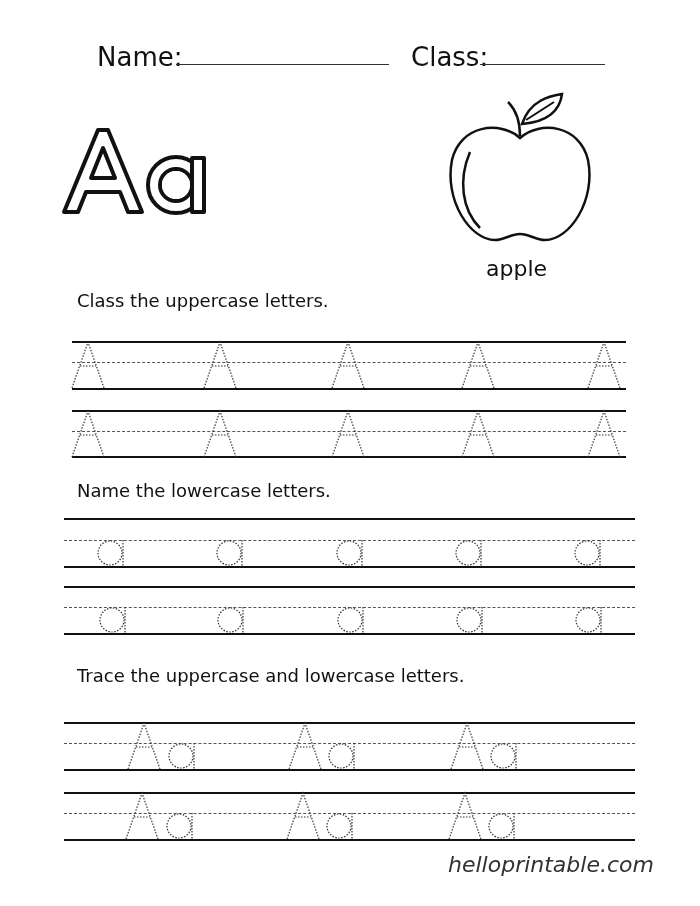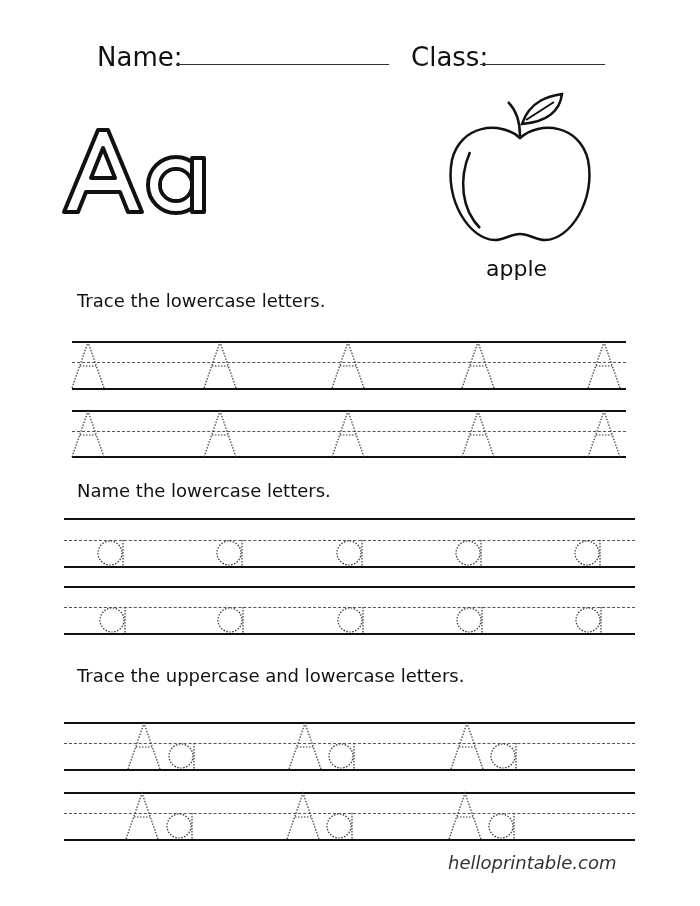--- a/index.html
+++ b/index.html
@@ -3,21 +3,21 @@
 <meta charset="utf-8">
 <style>
   html, body { margin:0; padding:0; background:#fff; }
   body { width:700px; height:906px; position:relative; overflow:hidden; font-family:"DejaVu Sans", sans-serif; color:#111; }
   .abs { position:absolute; }
   .label { font-size:26px; color:#111; }
   .blank { position:absolute; height:0; border-bottom:1.5px solid #333; }
   .instr { font-size:18px; color:#111; }
   .line { position:absolute; height:0; border-top:2.5px solid #111; }
   .dash { position:absolute; height:0; border-top:1.5px dashed #555; }
-  .footer { font-style:italic; font-size:18px; color:#333; }
+  .footer { font-style:italic; font-size:22px; color:#333; }
 </style>
 </head>
 <body>
 
 <div class="abs label" style="left:97px;top:42px;">Name:</div>
 <div class="blank" style="left:176px;top:64px;width:213px;"></div>
 <div class="abs label" style="left:411px;top:42px;">Class:</div>
 <div class="blank" style="left:480px;top:64px;width:125px;"></div>
 
 <svg class="abs" style="left:58px;top:120px;" width="160" height="100" viewBox="0 0 160 100">
@@ -31,21 +31,21 @@
 
 <svg class="abs" style="left:440px;top:90px;" width="160" height="160" viewBox="0 0 160 160">
   <path d="M80 48 C60 30, 20 35, 12 70 C4 110, 30 150, 55 150 C65 150, 70 144, 80 144 C90 144, 95 150, 105 150 C130 150, 156 110, 148 70 C140 35, 100 30, 80 48 Z" fill="none" stroke="#111" stroke-width="2.5"></path>
   <path d="M30 62 C18 90, 22 120, 40 138" fill="none" stroke="#111" stroke-width="2.5"></path>
   <path d="M80 46 C80 30, 76 20, 68 12" fill="none" stroke="#111" stroke-width="2.5"></path>
   <path d="M82 34 C90 10, 110 6, 122 4 C120 20, 108 32, 82 34 Z" fill="none" stroke="#111" stroke-width="2.5"></path>
   <path d="M86 30 L114 12" fill="none" stroke="#111" stroke-width="2"></path>
 </svg>
 <div class="abs label" style="left:486px;top:256px;font-size:22px;">apple</div>
 
-<div class="abs instr" style="left:77px;top:290px;">Trace the lowercase letters.</div>
+<div class="abs instr" style="left:77px;top:290px;">Class the uppercase letters.</div>
 <div>
   <div class="line" style="left:72px;top:341px;width:554px;"></div>
   <div class="dash" style="left:72px;top:362px;width:554px;"></div>
   <div class="line" style="left:72px;top:388px;width:554px;"></div>
 </div>
 <div>
   <div class="line" style="left:72px;top:410px;width:554px;"></div>
   <div class="dash" style="left:72px;top:431px;width:554px;"></div>
   <div class="line" style="left:72px;top:456px;width:554px;"></div>
 </div>

